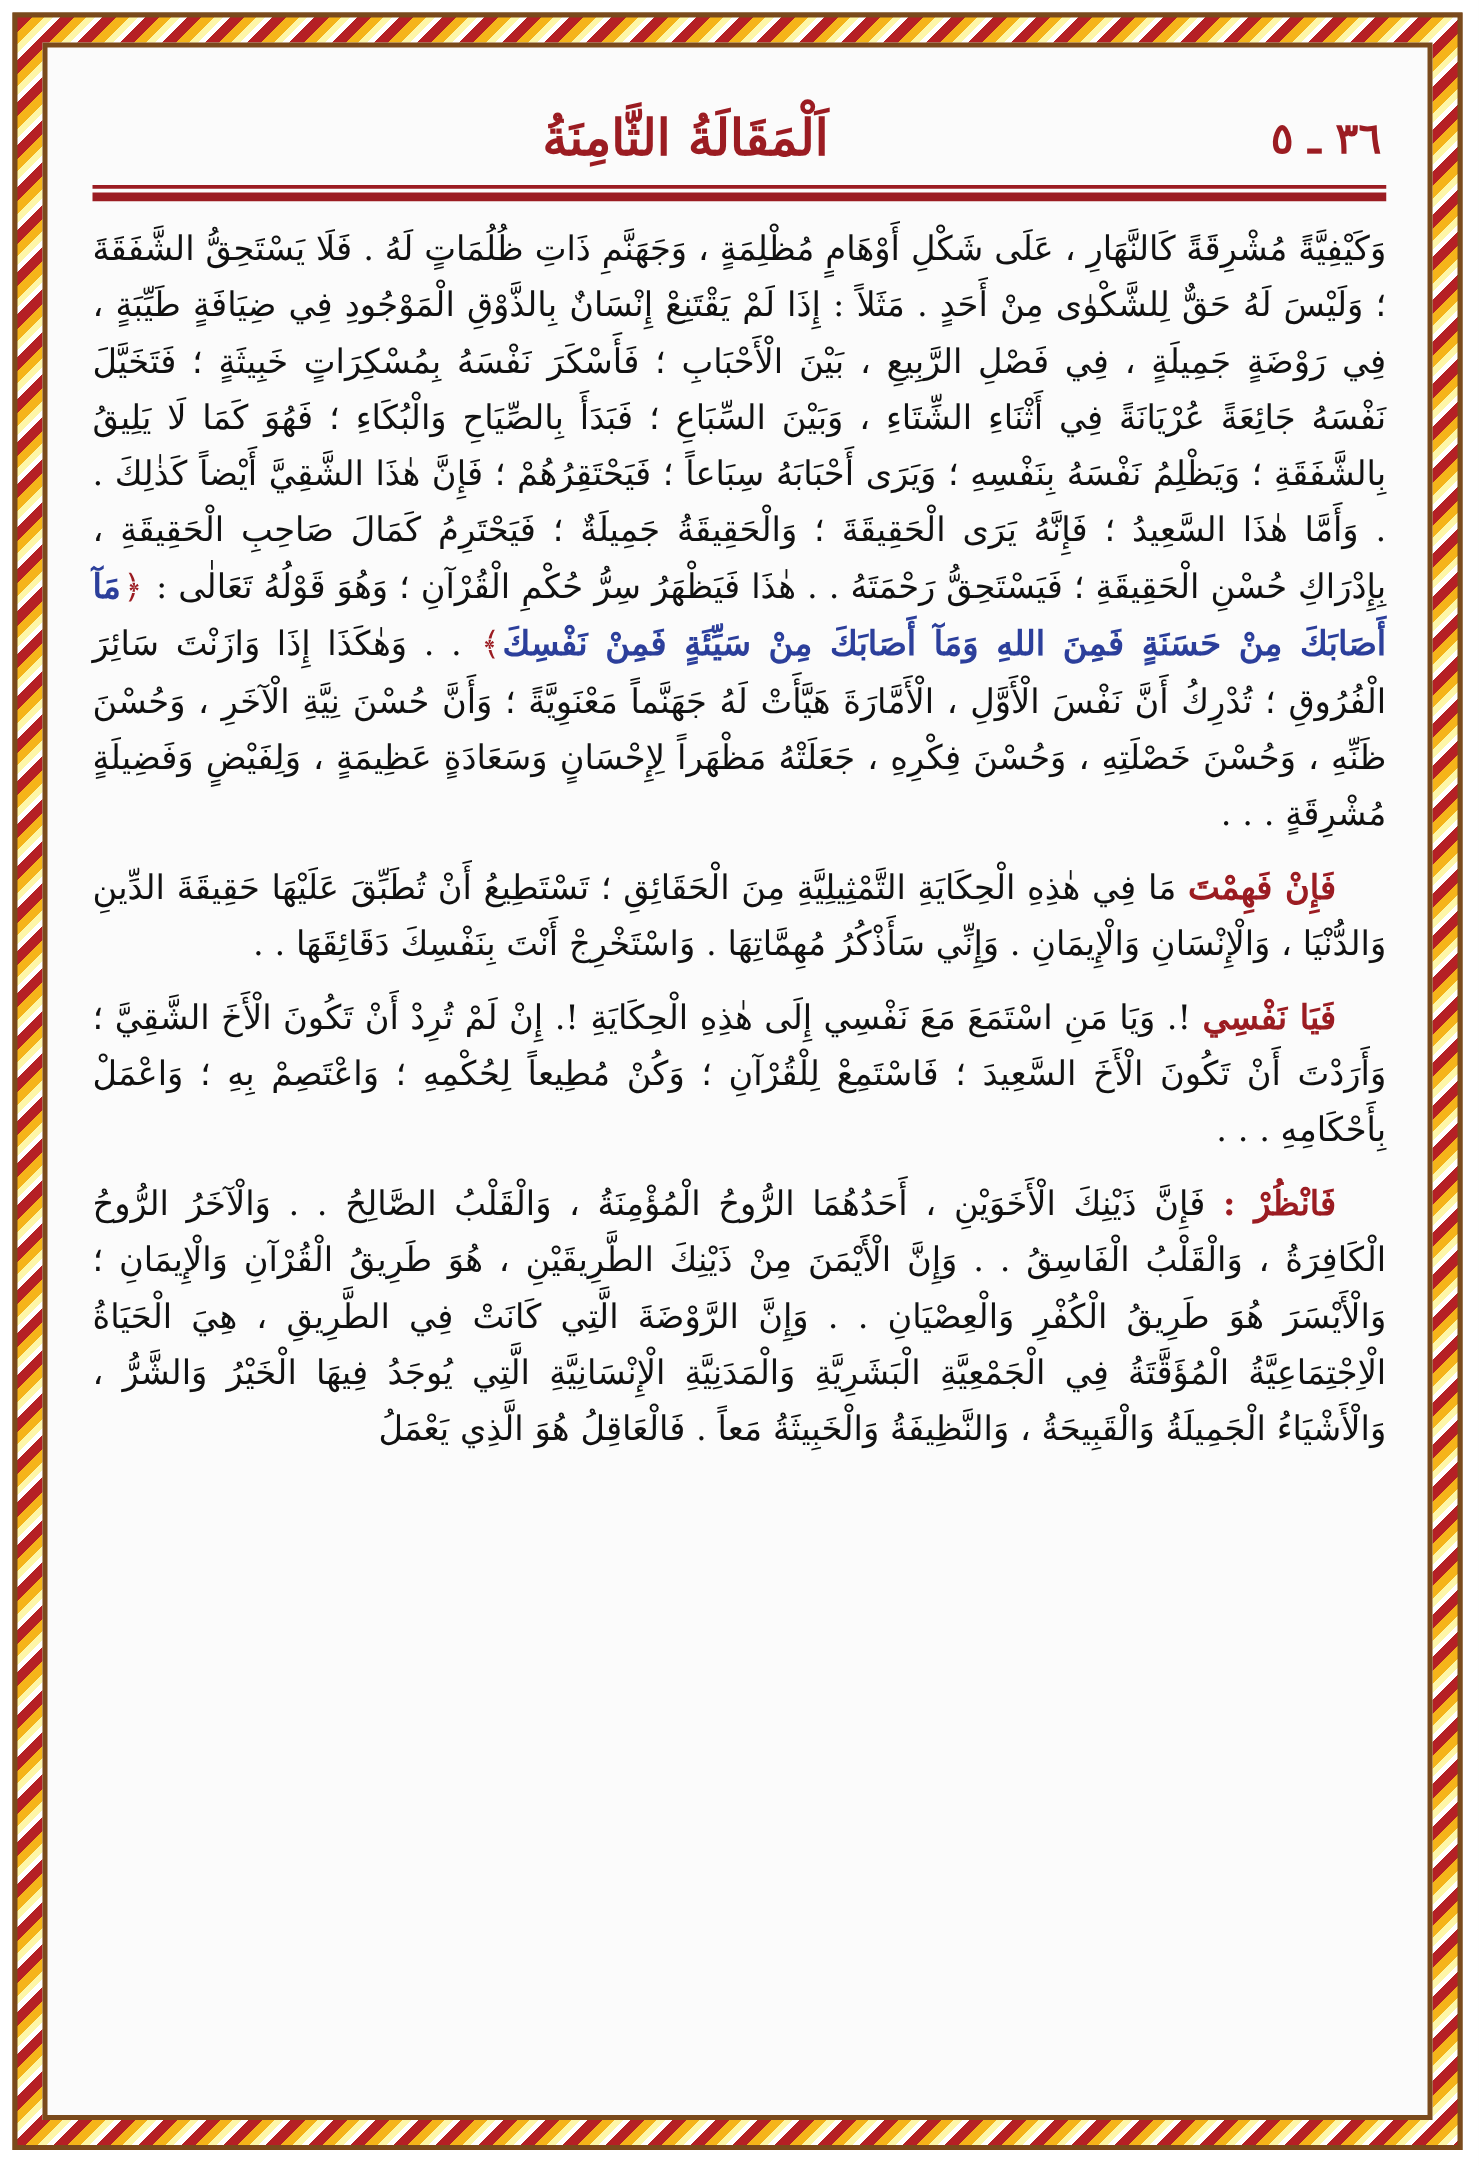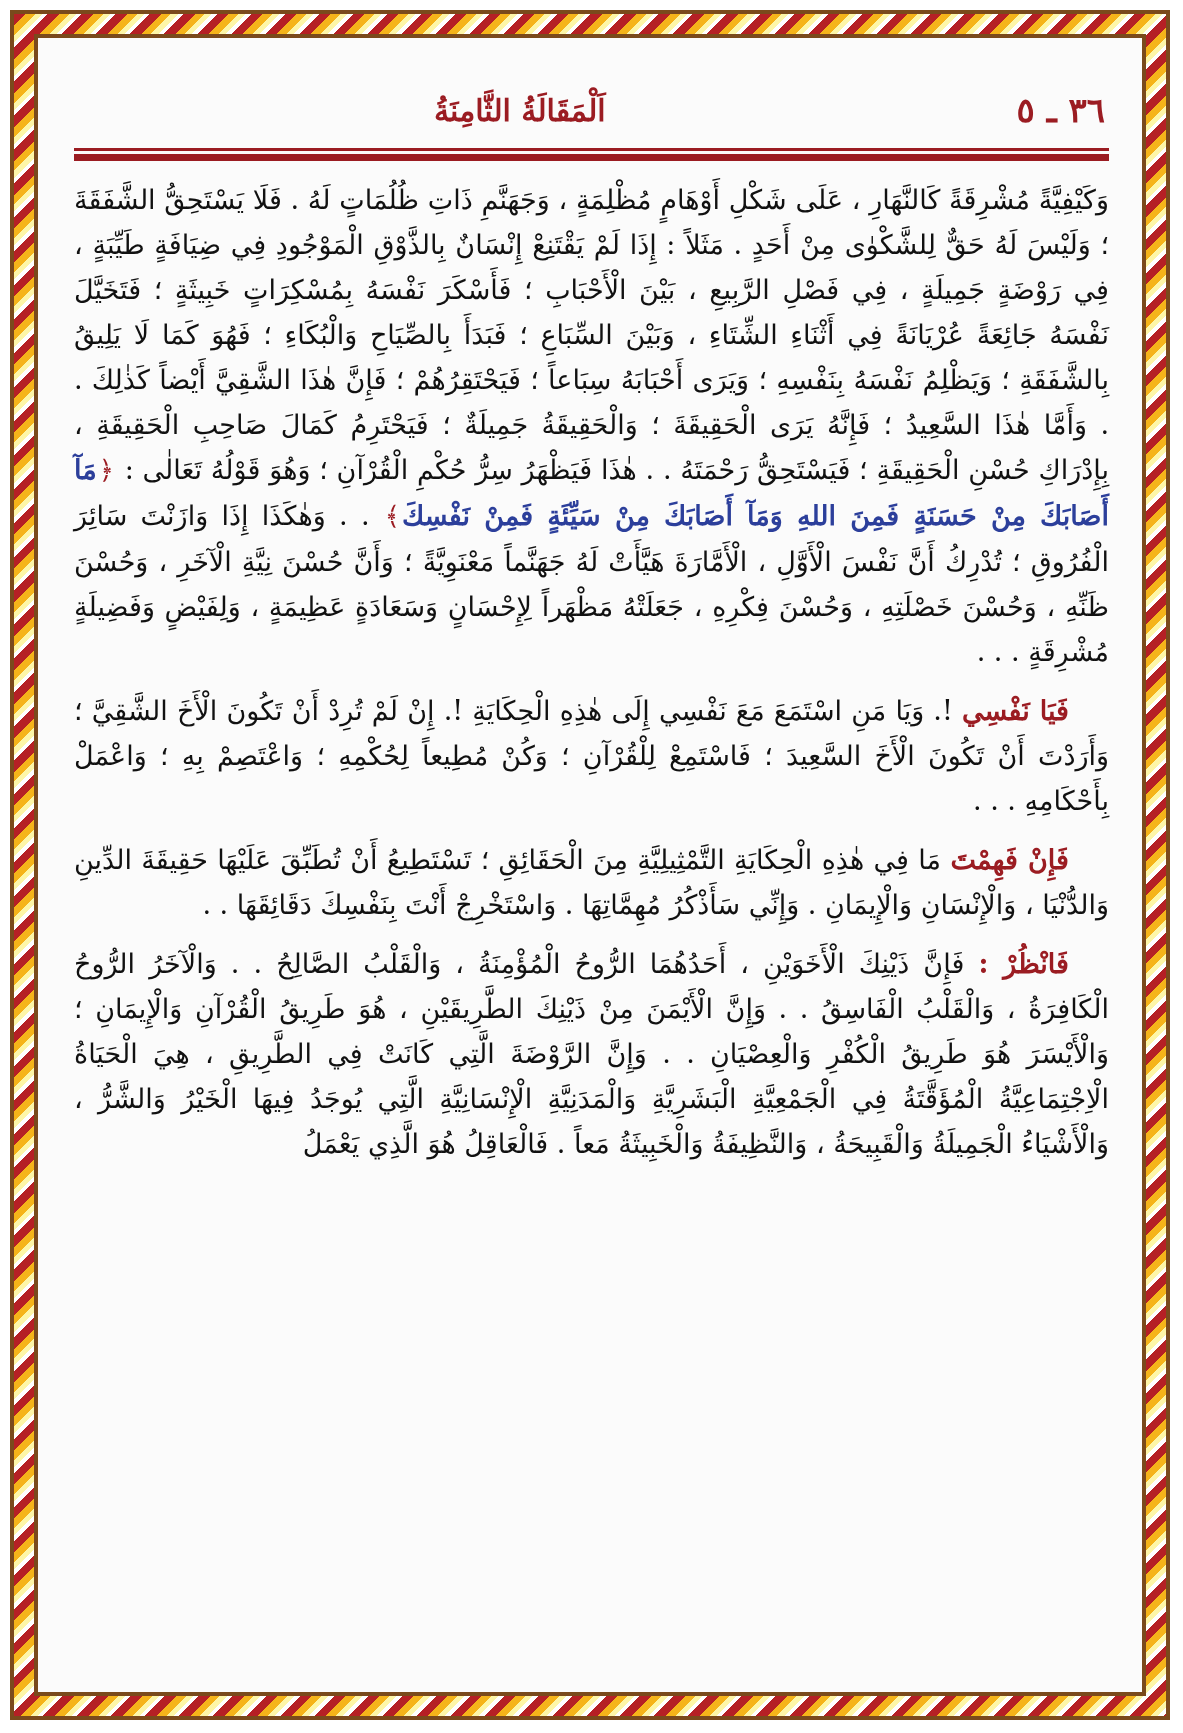--- a/index.html
+++ b/index.html
@@ -34,21 +34,21 @@
     font-family: "DejaVu Serif", serif;
     color: #111;
   }
   .header {
     display: flex; justify-content: space-between; align-items: center;
     height: 60px;
     color: #9b1c22;
     font-weight: bold;
   }
   .page-number { font-size: 34px; padding-right: 4px; text-align: right; }
-  .chapter-title { font-size: 30px; margin-left: 360px; }
+  .chapter-title { font-size: 40px; margin-left: 360px; }
   .rule-thin { height: 3px; background: #9b1c22; margin-top: 8px; }
   .rule-thick { height: 7px; background: #9b1c22; margin-top: 3px; }
   .body-text {
     margin-top: 16px;
     font-size: 27px;
     line-height: 45px;
     text-align: justify;
     text-align-last: right;
   }
   .para { margin: 0; }
@@ -73,22 +73,22 @@
     <span class="chapter-title">اَلْمَقَالَةُ الثَّامِنَةُ</span>
   </div>
   <div class="rule-thin"></div>
   <div class="rule-thick"></div>
 
   <div class="body-text">
     <p class="para">
       <span>وَكَيْفِيَّةً مُشْرِقَةً كَالنَّهَارِ ، عَلَى شَكْلِ أَوْهَامٍ مُظْلِمَةٍ ، وَجَهَنَّمِ ذَاتِ ظُلُمَاتٍ لَهُ . فَلَا يَسْتَحِقُّ الشَّفَقَةَ ؛ وَلَيْسَ لَهُ حَقٌّ لِلشَّكْوٰى مِنْ أَحَدٍ . مَثَلاً : إِذَا لَمْ يَقْتَنِعْ إِنْسَانٌ بِالذَّوْقِ الْمَوْجُودِ فِي ضِيَافَةٍ طَيِّبَةٍ ، فِي رَوْضَةٍ جَمِيلَةٍ ، فِي فَصْلِ الرَّبِيعِ ، بَيْنَ الْأَحْبَابِ ؛ فَأَسْكَرَ نَفْسَهُ بِمُسْكِرَاتٍ خَبِيثَةٍ ؛ فَتَخَيَّلَ نَفْسَهُ جَائِعَةً عُرْيَانَةً فِي أَثْنَاءِ الشِّتَاءِ ، وَبَيْنَ السِّبَاعِ ؛ فَبَدَأَ بِالصِّيَاحِ وَالْبُكَاءِ ؛ فَهُوَ كَمَا لَا يَلِيقُ بِالشَّفَقَةِ ؛ وَيَظْلِمُ نَفْسَهُ بِنَفْسِهِ ؛ وَيَرَى أَحْبَابَهُ سِبَاعاً ؛ فَيَحْتَقِرُهُمْ ؛ فَإِنَّ هٰذَا الشَّقِيَّ أَيْضاً كَذٰلِكَ . . وَأَمَّا هٰذَا السَّعِيدُ ؛ فَإِنَّهُ يَرَى الْحَقِيقَةَ ؛ وَالْحَقِيقَةُ جَمِيلَةٌ ؛ فَيَحْتَرِمُ كَمَالَ صَاحِبِ الْحَقِيقَةِ ، بِإِدْرَاكِ حُسْنِ الْحَقِيقَةِ ؛ فَيَسْتَحِقُّ رَحْمَتَهُ . . هٰذَا فَيَظْهَرُ سِرُّ حُكْمِ الْقُرْآنِ ؛ وَهُوَ قَوْلُهُ تَعَالٰى : </span><span class="orn">﴿</span><span class="blue">مَآ أَصَابَكَ مِنْ حَسَنَةٍ فَمِنَ اللهِ وَمَآ أَصَابَكَ مِنْ سَيِّئَةٍ فَمِنْ نَفْسِكَ</span><span class="orn">﴾</span><span> . . وَهٰكَذَا إِذَا وَازَنْتَ سَائِرَ الْفُرُوقِ ؛ تُدْرِكُ أَنَّ نَفْسَ الْأَوَّلِ ، الْأَمَّارَةَ هَيَّأَتْ لَهُ جَهَنَّماً مَعْنَوِيَّةً ؛ وَأَنَّ حُسْنَ نِيَّةِ الْآخَرِ ، وَحُسْنَ ظَنِّهِ ، وَحُسْنَ خَصْلَتِهِ ، وَحُسْنَ فِكْرِهِ ، جَعَلَتْهُ مَظْهَراً لِإِحْسَانٍ وَسَعَادَةٍ عَظِيمَةٍ ، وَلِفَيْضٍ وَفَضِيلَةٍ مُشْرِقَةٍ . . .</span>
     </p>
     <p class="para gap">
-      <span class="indent"></span><span class="red">فَيَا نَفْسِي</span><span> !. وَيَا مَنِ اسْتَمَعَ مَعَ نَفْسِي إِلَى هٰذِهِ الْحِكَايَةِ !. إِنْ لَمْ تُرِدْ أَنْ تَكُونَ الْأَخَ الشَّقِيَّ ؛ وَأَرَدْتَ أَنْ تَكُونَ الْأَخَ السَّعِيدَ ؛ فَاسْتَمِعْ لِلْقُرْآنِ ؛ وَكُنْ مُطِيعاً لِحُكْمِهِ ؛ وَاعْتَصِمْ بِهِ ؛ وَاعْمَلْ بِأَحْكَامِهِ . . .</span>
+      <span class="indent"></span><span class="red">فَإِنْ فَهِمْتَ</span><span> مَا فِي هٰذِهِ الْحِكَايَةِ التَّمْثِيلِيَّةِ مِنَ الْحَقَائِقِ ؛ تَسْتَطِيعُ أَنْ تُطَبِّقَ عَلَيْهَا حَقِيقَةَ الدِّينِ وَالدُّنْيَا ، وَالْإِنْسَانِ وَالْإِيمَانِ . وَإِنِّي سَأَذْكُرُ مُهِمَّاتِهَا . وَاسْتَخْرِجْ أَنْتَ بِنَفْسِكَ دَقَائِقَهَا . .</span>
     </p>
     <p class="para gap">
-      <span class="indent"></span><span class="red">فَإِنْ فَهِمْتَ</span><span> مَا فِي هٰذِهِ الْحِكَايَةِ التَّمْثِيلِيَّةِ مِنَ الْحَقَائِقِ ؛ تَسْتَطِيعُ أَنْ تُطَبِّقَ عَلَيْهَا حَقِيقَةَ الدِّينِ وَالدُّنْيَا ، وَالْإِنْسَانِ وَالْإِيمَانِ . وَإِنِّي سَأَذْكُرُ مُهِمَّاتِهَا . وَاسْتَخْرِجْ أَنْتَ بِنَفْسِكَ دَقَائِقَهَا . .</span>
+      <span class="indent"></span><span class="red">فَيَا نَفْسِي</span><span> !. وَيَا مَنِ اسْتَمَعَ مَعَ نَفْسِي إِلَى هٰذِهِ الْحِكَايَةِ !. إِنْ لَمْ تُرِدْ أَنْ تَكُونَ الْأَخَ الشَّقِيَّ ؛ وَأَرَدْتَ أَنْ تَكُونَ الْأَخَ السَّعِيدَ ؛ فَاسْتَمِعْ لِلْقُرْآنِ ؛ وَكُنْ مُطِيعاً لِحُكْمِهِ ؛ وَاعْتَصِمْ بِهِ ؛ وَاعْمَلْ بِأَحْكَامِهِ . . .</span>
     </p>
     <p class="para gap">
       <span class="indent"></span><span class="red">فَانْظُرْ :</span><span> فَإِنَّ ذَيْنِكَ الْأَخَوَيْنِ ، أَحَدُهُمَا الرُّوحُ الْمُؤْمِنَةُ ، وَالْقَلْبُ الصَّالِحُ . . وَالْآخَرُ الرُّوحُ الْكَافِرَةُ ، وَالْقَلْبُ الْفَاسِقُ . . وَإِنَّ الْأَيْمَنَ مِنْ ذَيْنِكَ الطَّرِيقَيْنِ ، هُوَ طَرِيقُ الْقُرْآنِ وَالْإِيمَانِ ؛ وَالْأَيْسَرَ هُوَ طَرِيقُ الْكُفْرِ وَالْعِصْيَانِ . . وَإِنَّ الرَّوْضَةَ الَّتِي كَانَتْ فِي الطَّرِيقِ ، هِيَ الْحَيَاةُ الْاِجْتِمَاعِيَّةُ الْمُؤَقَّتَةُ فِي الْجَمْعِيَّةِ الْبَشَرِيَّةِ وَالْمَدَنِيَّةِ الْإِنْسَانِيَّةِ الَّتِي يُوجَدُ فِيهَا الْخَيْرُ وَالشَّرُّ ، وَالْأَشْيَاءُ الْجَمِيلَةُ وَالْقَبِيحَةُ ، وَالنَّظِيفَةُ وَالْخَبِيثَةُ مَعاً . فَالْعَاقِلُ هُوَ الَّذِي يَعْمَلُ</span>
     </p>
   </div>
 </div>
 
 </body></html>

